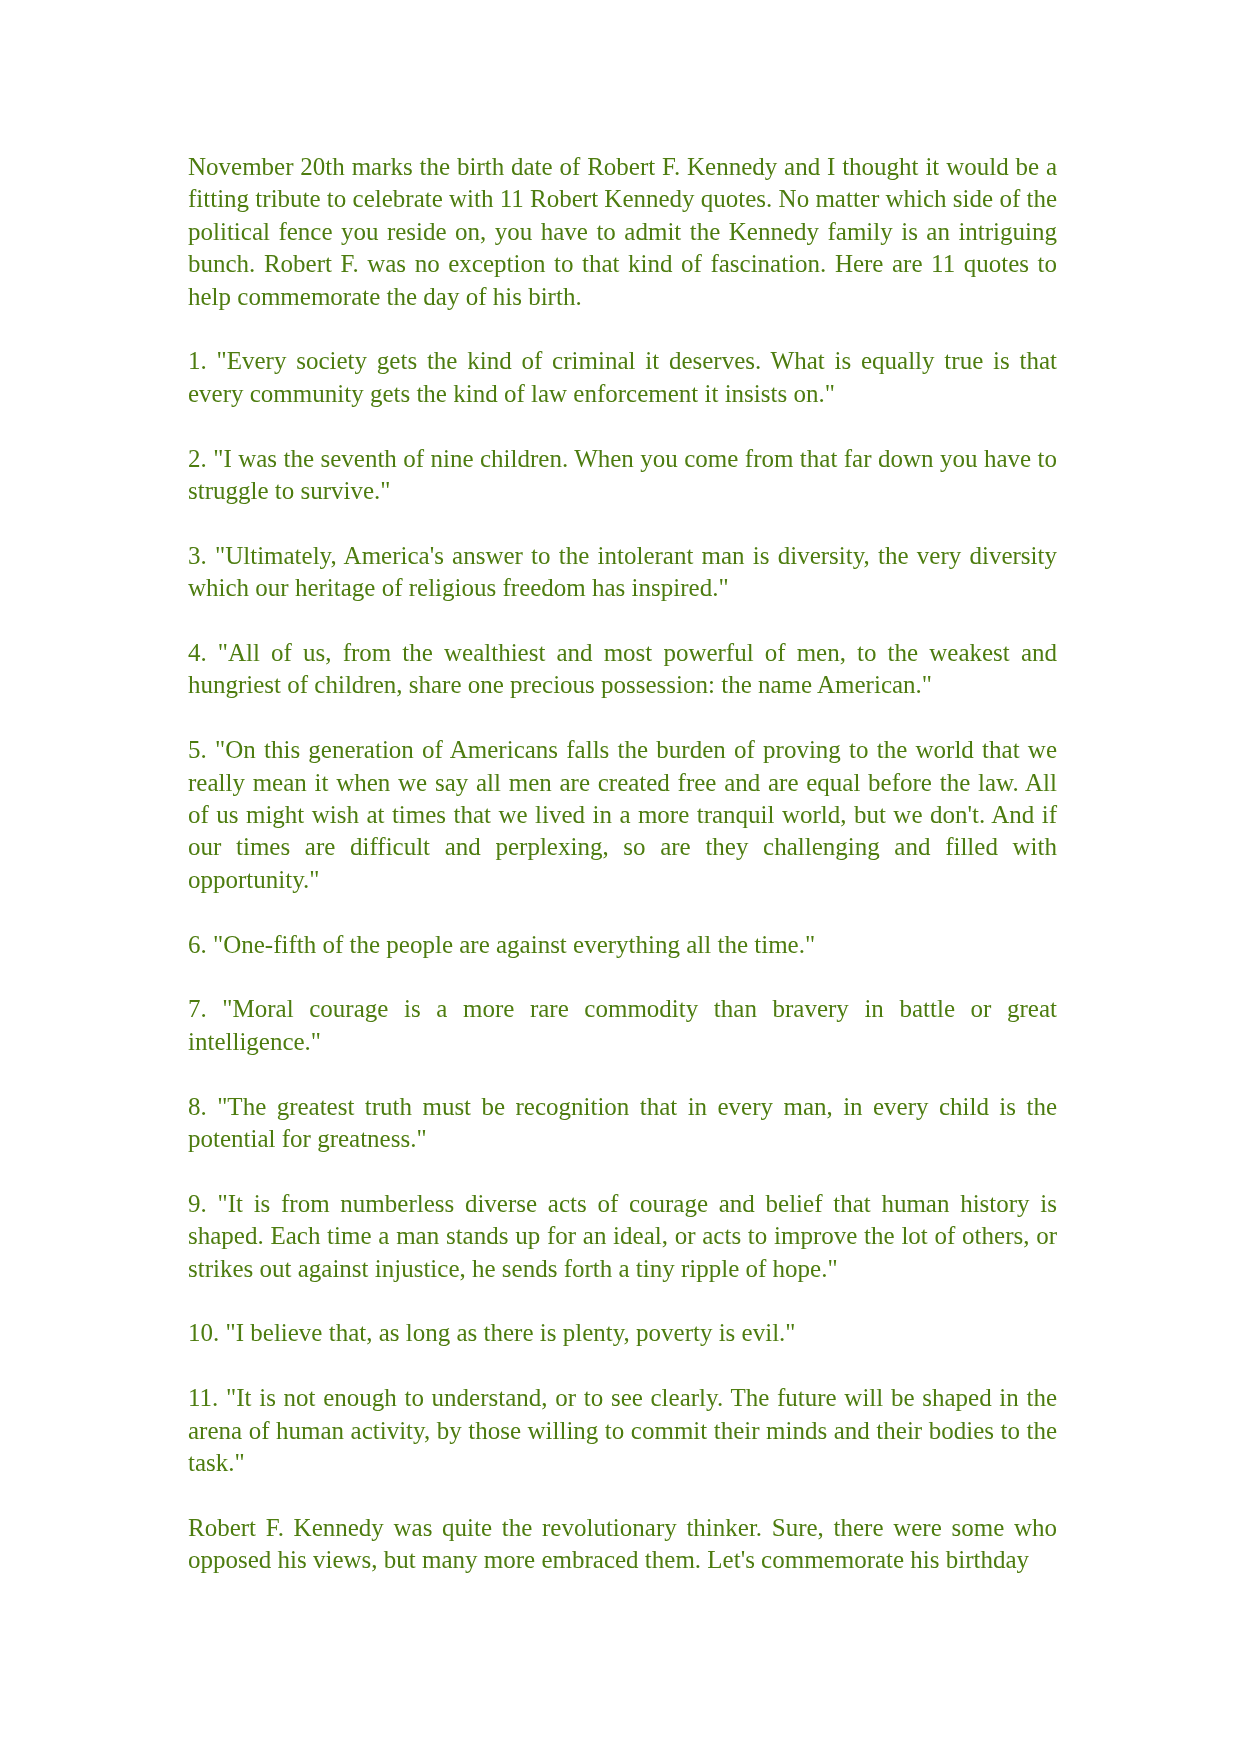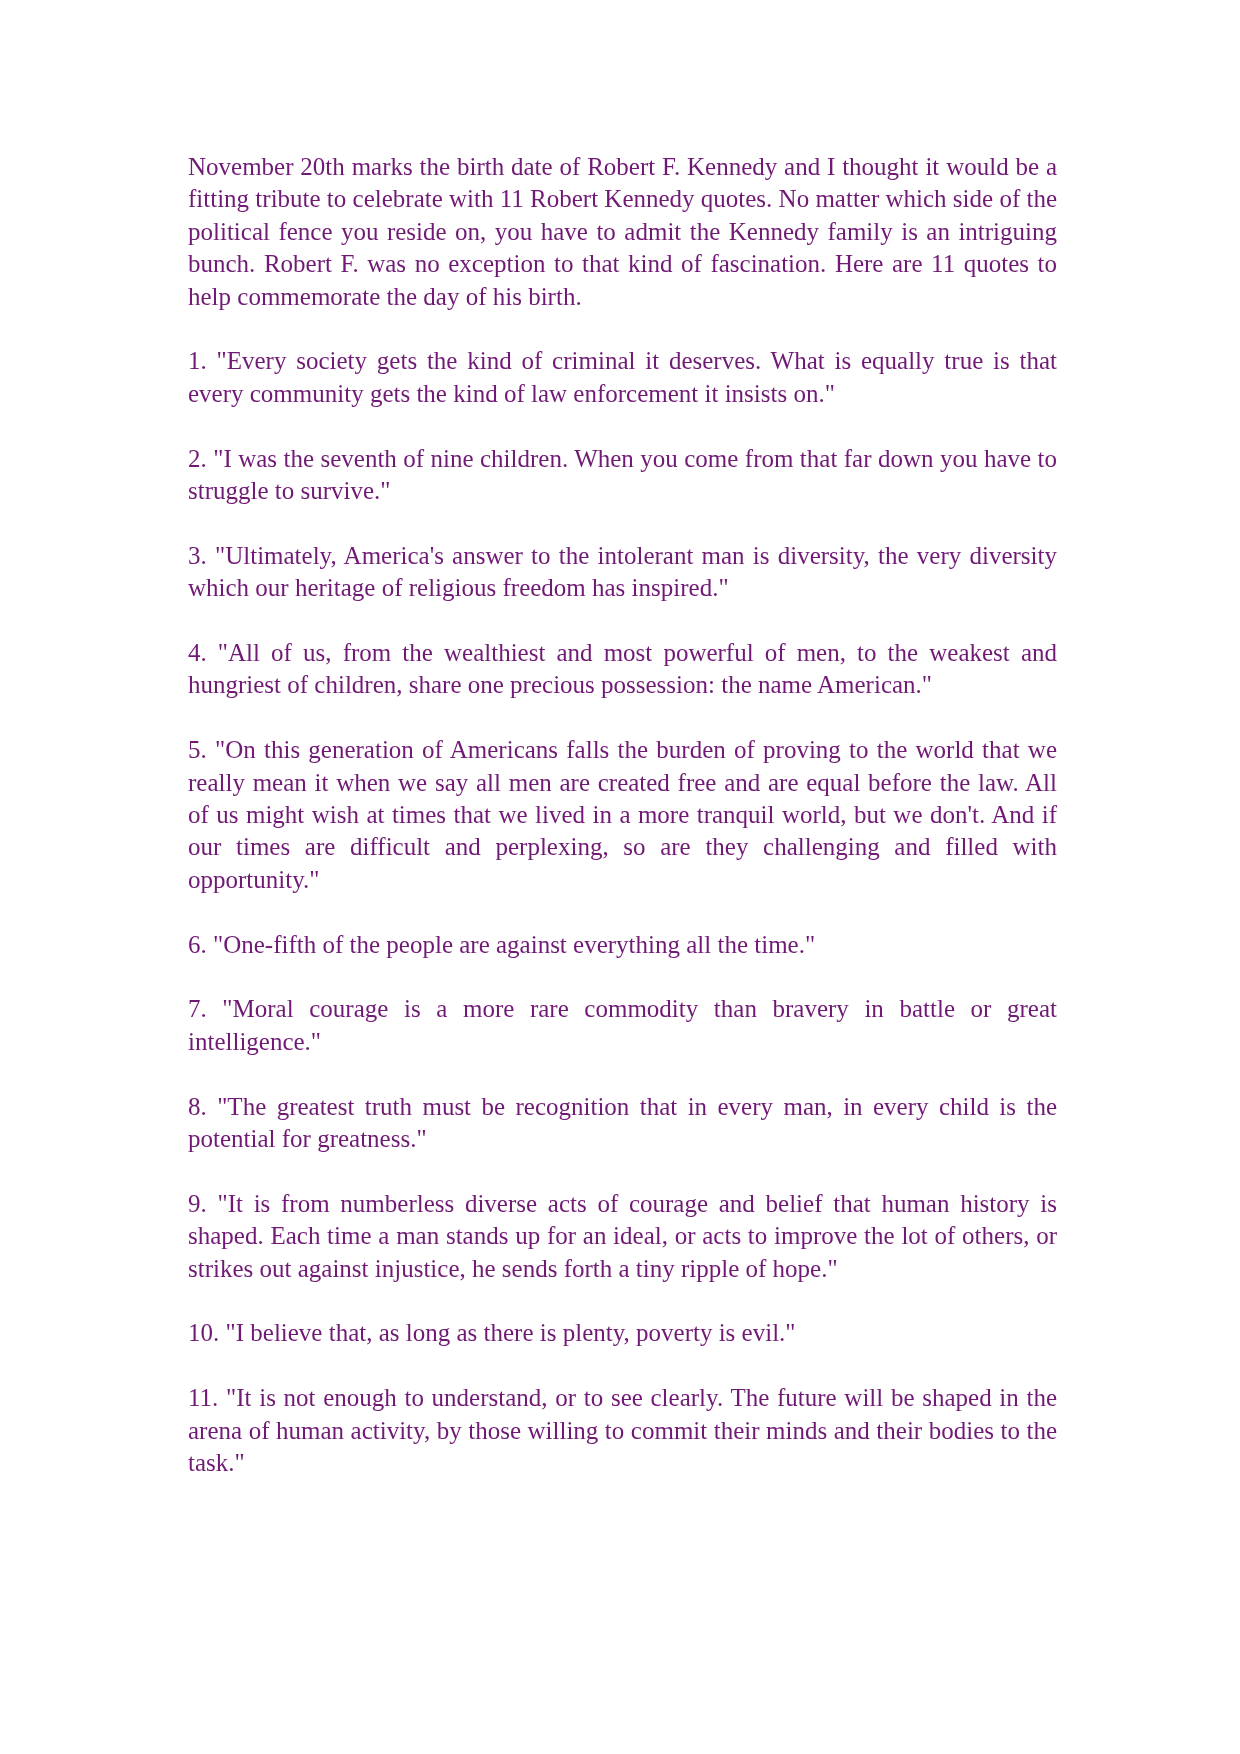--- a/index.html
+++ b/index.html
@@ -14,21 +14,21 @@
       overflow: hidden;
     }
     .page {
       position: absolute;
       left: 188px;
       top: 151px;
       width: 869px;
       font-family: "Liberation Serif", "DejaVu Serif", serif;
       font-size: 25px;
       line-height: 32.4px;
-      color: #701a75;
+      color: #4d7c0f;
       text-align: justify;
     }
     .para {
       margin: 0 0 32.4px 0;
       padding: 0;
     }
   </style>
 </head>
 <body>
 
@@ -38,13 +38,14 @@
   <p class="para">2. "I was the seventh of nine children. When you come from that far down you have to struggle to survive."</p>
   <p class="para">3. "Ultimately, America's answer to the intolerant man is diversity, the very diversity which our heritage of religious freedom has inspired."</p>
   <p class="para">4. "All of us, from the wealthiest and most powerful of men, to the weakest and hungriest of children, share one precious possession: the name American."</p>
   <p class="para">5. "On this generation of Americans falls the burden of proving to the world that we really mean it when we say all men are created free and are equal before the law. All of us might wish at times that we lived in a more tranquil world, but we don't. And if our times are difficult and perplexing, so are they challenging and filled with opportunity."</p>
   <p class="para">6. "One-fifth of the people are against everything all the time."</p>
   <p class="para">7. "Moral courage is a more rare commodity than bravery in battle or great intelligence."</p>
   <p class="para">8. "The greatest truth must be recognition that in every man, in every child is the potential for greatness."</p>
   <p class="para">9. "It is from numberless diverse acts of courage and belief that human history is shaped. Each time a man stands up for an ideal, or acts to improve the lot of others, or strikes out against injustice, he sends forth a tiny ripple of hope."</p>
   <p class="para">10. "I believe that, as long as there is plenty, poverty is evil."</p>
   <p class="para">11. "It is not enough to understand, or to see clearly. The future will be shaped in the arena of human activity, by those willing to commit their minds and their bodies to the task."</p>
+  <p class="para">Robert F. Kennedy was quite the revolutionary thinker. Sure, there were some who opposed his views, but many more embraced them. Let's commemorate his birthday</p>
 </div>
 
 </body></html>

